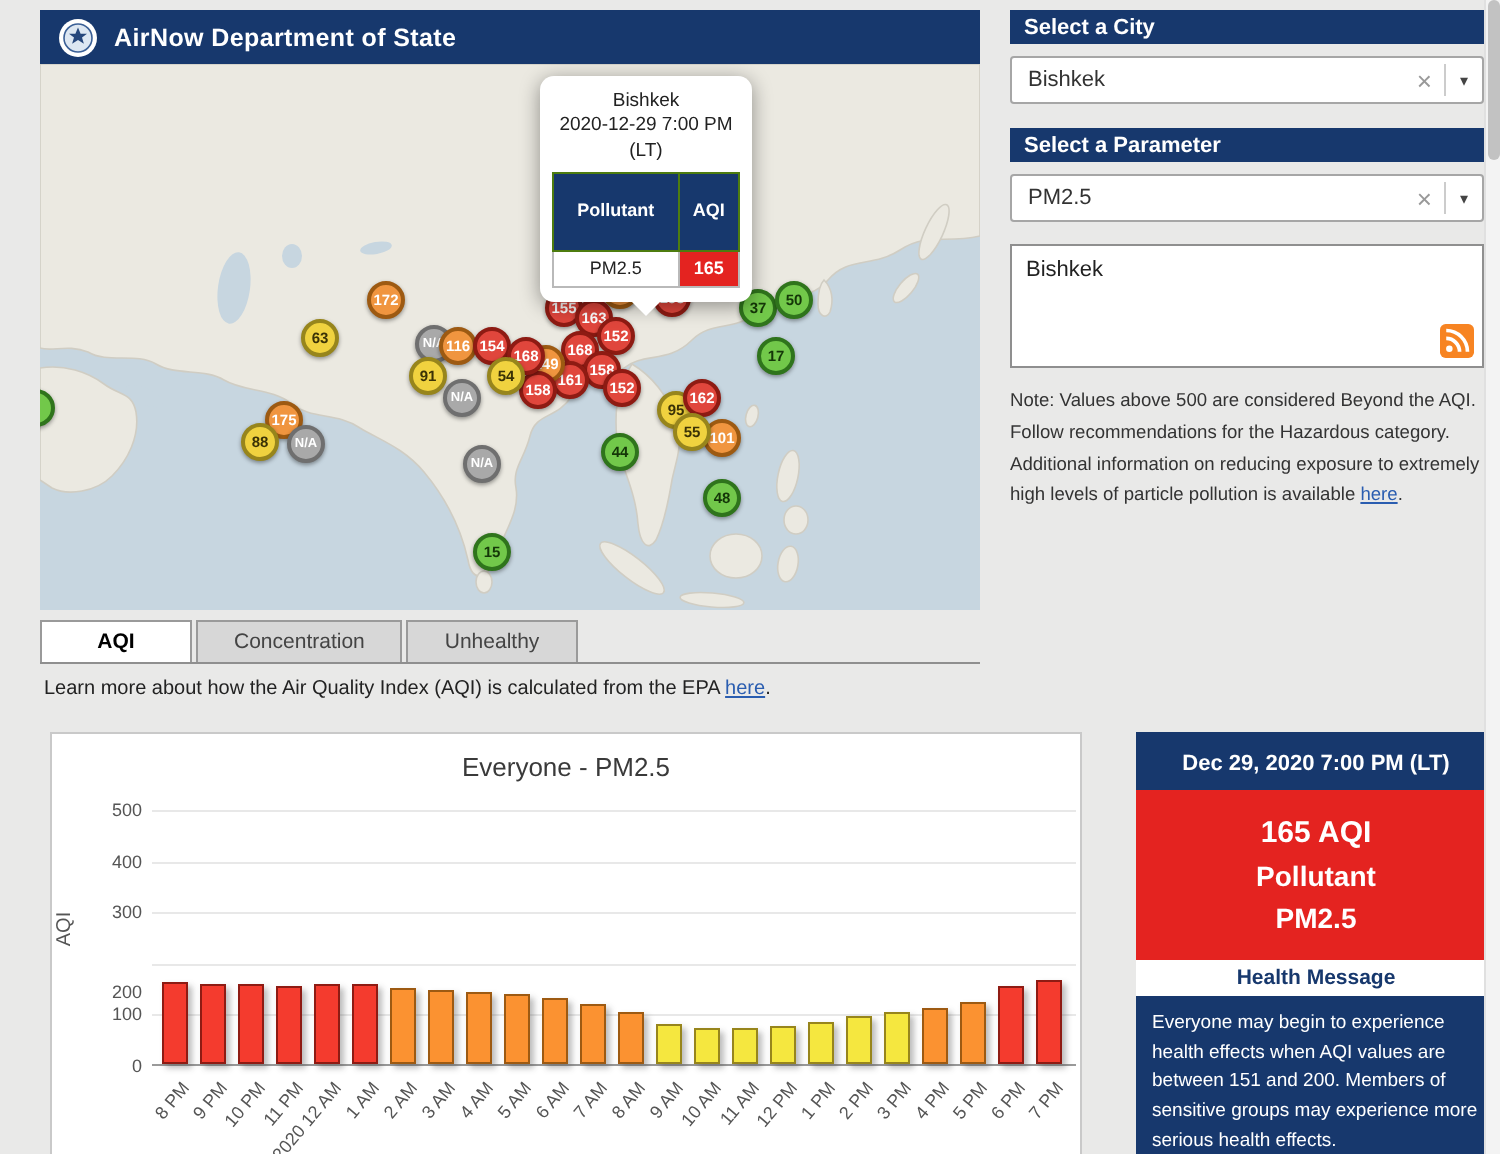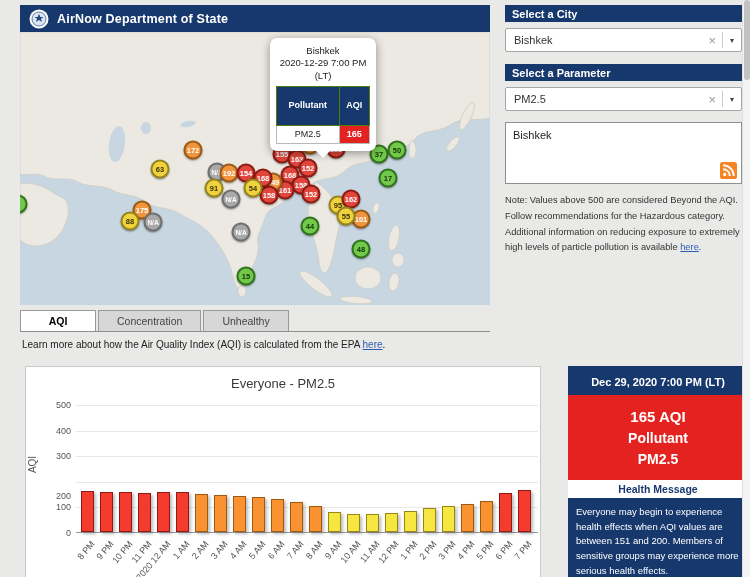--- a/index.html
+++ b/index.html
@@ -144,21 +144,21 @@
       <div class="marker m-red" style="left: 262px; top: 122px;">155</div>
       <div class="marker m-red" style="left: 277px; top: 127px;">163</div>
       <div class="marker m-red" style="left: 288px; top: 136px;">152</div>
       <div class="marker m-red" style="left: 270px; top: 143px;">168</div>
       <div class="marker m-red" style="left: 281px; top: 153px;">158</div>
       <div class="marker m-red" style="left: 265px; top: 158px;">161</div>
       <div class="marker m-red" style="left: 291px; top: 162px;">152</div>
       <div class="marker m-orange" style="left: 253px; top: 150px;">149</div>
       <div class="marker m-red" style="left: 249px; top: 163px;">158</div>
       <div class="marker m-gray" style="left: 197px; top: 140px;">N/A</div>
-      <div class="marker m-orange" style="left: 209px; top: 141px;">192</div>
+      <div class="marker m-orange" style="left: 209px; top: 141px;">116</div>
       <div class="marker m-red" style="left: 226px; top: 141px;">154</div>
       <div class="marker m-red" style="left: 243px; top: 146px;">168</div>
       <div class="marker m-yellow" style="left: 233px; top: 156px;">54</div>
       <div class="marker m-yellow" style="left: 194px; top: 156px;">91</div>
       <div class="marker m-gray" style="left: 211px; top: 167px;">N/A</div>
       <div class="marker m-gray" style="left: 221px; top: 200px;">N/A</div>
       <div class="marker m-orange" style="left: 122px; top: 178px;">175</div>
       <div class="marker m-yellow" style="left: 110px; top: 189px;">88</div>
       <div class="marker m-gray" style="left: 133px; top: 190px;">N/A</div>
       <div class="marker m-yellow" style="left: 318px; top: 173px;">95</div>

